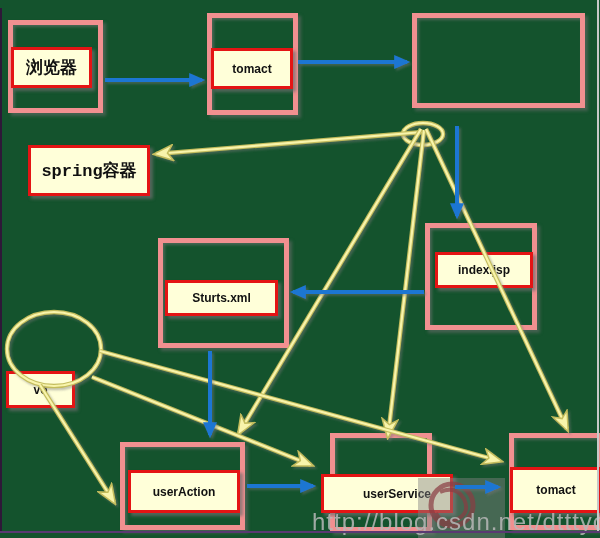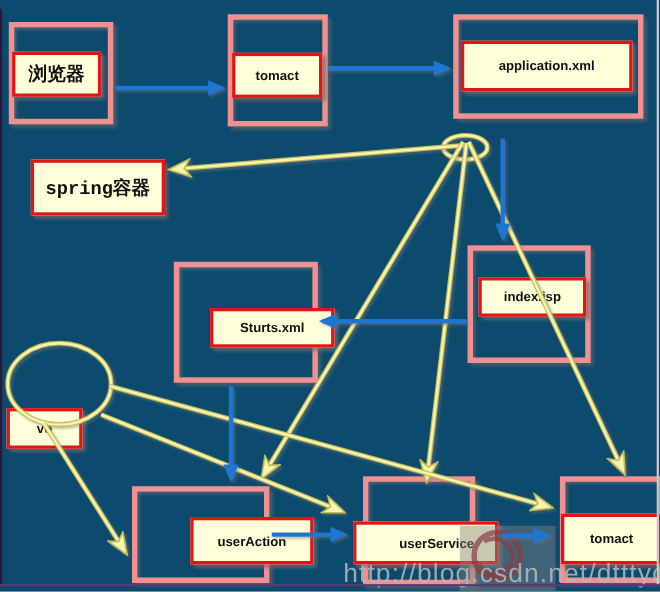--- a/index.html
+++ b/index.html
@@ -10,21 +10,21 @@
     --line-yellow-fill:#f8f4ab;
     --line-yellow-edge:#c3bc5c;
     --border-left:#2e1838;
     --border-purple:#5a3a72;
     --border-right:#c9c9c9;
     --watermark-gray:#b9b9b9;
     --logo-maroon:#8b3c42;
   }
   html,body{margin:0;padding:0;background:#fff;}
   #canvas{
-    position:relative;width:600px;height:538px;background:#0c4a6e;
+    position:relative;width:600px;height:538px;background:#14532d;
     overflow:hidden;font-family:"Liberation Sans",sans-serif;
   }
   .frame{
     position:absolute;box-sizing:border-box;border:5px solid var(--frame-pink);
     box-shadow:3px 3px 3px rgba(110,110,110,.55), inset 2px 2px 3px rgba(120,120,120,.55);
     background:transparent;
   }
   .ibox{
     position:absolute;box-sizing:border-box;border:3px solid var(--box-red);
     background:var(--box-fill);box-shadow:3px 3px 3px rgba(110,110,110,.7);
@@ -65,36 +65,33 @@
   <div class="frame node" style="left:120px;top:442px;width:125px;height:88px;"></div>
   <div class="frame node" style="left:330px;top:433px;width:102px;height:99px;"></div>
   <div class="frame node" style="left:509px;top:433px;width:95px;height:97px;"></div>
 
   <div class="ibox cjk node" style="left:11px;top:47px;width:81px;height:41px;">
       <span>浏览器</span>
     </div>
   <div class="ibox node" style="left:211px;top:48px;width:82px;height:41px;">
       <span>tomact</span>
     </div>
-  <div class="ibox node" style="left:419px;top:37px;width:156px;height:46px;">
-      <span>application.xml</span>
-    </div>
   <div class="ibox cjk node" style="left:28px;top:145px;width:122px;height:51px;font-family:Liberation Mono, monospace;">
       <span>spring容器</span>
     </div>
   <div class="ibox node" style="left:6px;top:335px;width:69px;height:37px;margin-top:36px;">
       <span>vo</span>
     </div>
-  <div class="ibox node" style="left:165px;top:280px;width:113px;height:36px;margin-left:26px;">
+  <div class="ibox node" style="left:165px;top:280px;width:113px;height:36px;">
       <span>Sturts.xml</span>
     </div>
   <div class="ibox node" style="left:435px;top:252px;width:98px;height:36px;">
       <span>index.jsp</span>
     </div>
-  <div class="ibox node" style="left:128px;top:470px;width:112px;height:43px;margin-left:45px;">
+  <div class="ibox node" style="left:128px;top:470px;width:112px;height:43px;">
       <span>userAction</span>
     </div>
   <div class="ibox node" style="left:321px;top:474px;width:132px;height:39px;padding-left:20px;">
       <span>userService</span>
     </div>
   <div class="ibox node" style="left:510px;top:467px;width:92px;height:46px;">
       <span>tomact</span>
     </div>
 
   <div id="wm-block"></div>

